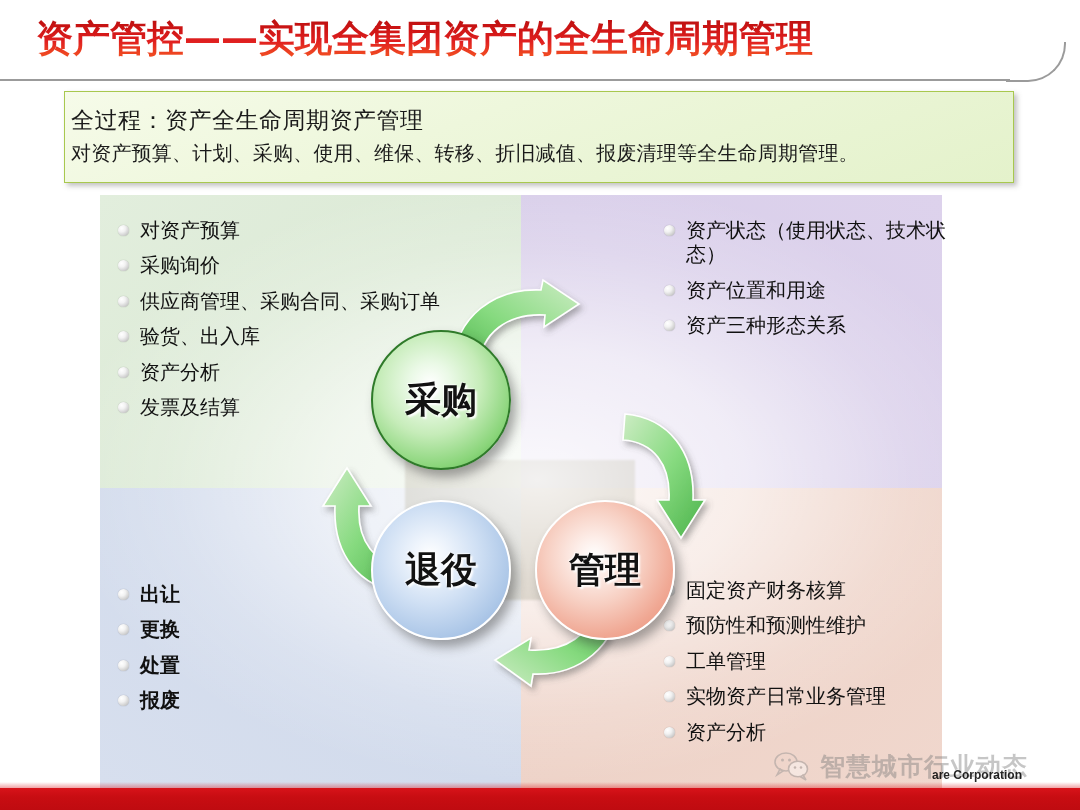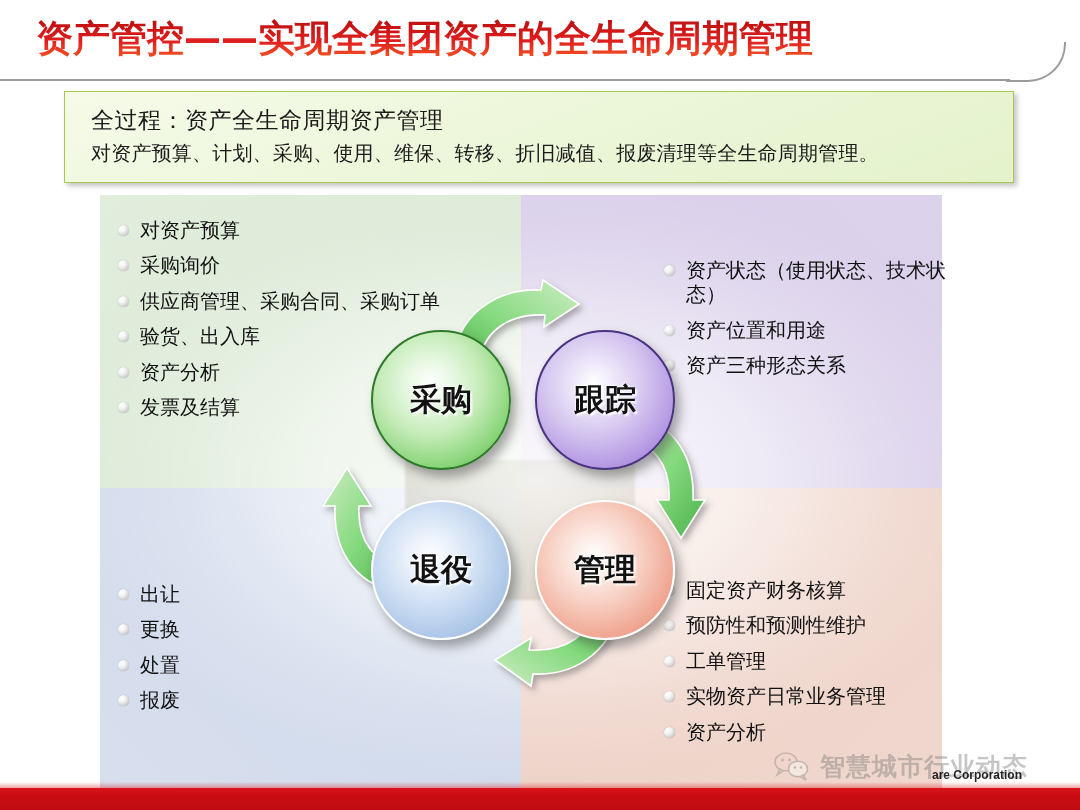--- a/index.html
+++ b/index.html
@@ -37,21 +37,21 @@
     border-bottom:2px solid #9b9b9b;
     transform:none;
   }
 
   
   #subtitle-box {
     position:absolute; left:64px; top:91px; width:950px; height:92px;
     background:linear-gradient(160deg,#f6fbe9 0%,#eef7dc 40%,#e4f2cb 100%);
     border:1px solid #a8c84e;
     box-shadow:3px 3px 5px rgba(120,120,120,0.45);
-    padding:14px 18px 0 26px;
+    padding:14px 18px 0 6px;
   }
   #subtitle-line1 {
     font-family:"DejaVu Serif","Liberation Serif",serif;
     font-size:23px; color:#1a1a1a; line-height:1.25;
     letter-spacing:0.5px;
   }
   #subtitle-line2 {
     font-family:"DejaVu Serif","Liberation Serif",serif;
     font-size:20px; color:#1a1a1a; line-height:1.35; margin-top:5px;
     letter-spacing:0.2px;
@@ -90,31 +90,31 @@
   }
   .bullet-item.wrap { white-space:normal; }
   .bullet-dot {
     flex:0 0 auto; width:11px; height:11px; border-radius:50%;
     margin:7px 11px 0 0;
     background:radial-gradient(circle at 33% 30%, #ffffff 0%, #f2f2f2 35%, #cfcfcf 70%, #a8a8a8 100%);
     box-shadow:0 0 1px rgba(0,0,0,0.35);
   }
   #list-tl { left:118px; top:218px; }
   #list-tr { left:664px; top:218px; width:300px; }
-  #list-tr .bullet-item.wrap { white-space:normal;margin-top:40px; }
-  #list-bl { left:118px; top:582px; }
+  #list-tr .bullet-item.wrap { white-space:normal; }
+  #list-bl { left:118px; top:582px;font-weight:bold; }
   #list-br { left:664px; top:578px; }
 
   
   #cycle { position:absolute; left:355px; top:300px; width:360px; height:390px; }
   .sphere {
     position:absolute; width:140px; height:140px; border-radius:50%;
     display:flex; align-items:center; justify-content:center;
     font-family:Liberation Serif, serif;
-    font-size:31px; font-weight:bold; color:#121212;
+    font-size:36px; font-weight:bold; color:#121212;
     text-shadow:2px 2px 2px rgba(255,255,255,0.95), -1px -1px 1px rgba(255,255,255,0.7);
     box-shadow:5px 7px 11px rgba(60,60,60,0.45);
   }
   #sphere-caigou {
     left:16px; top:30px;
     background:radial-gradient(circle at 42% 38%, #ffffff 0%, #eaf9e6 18%, #c6ecb9 44%, #8ad57a 72%, #4fae43 96%, #2f7a2a 100%);
     border:2px solid #2f7a2a;
   }
   #sphere-genzong {
     left:180px; top:30px;
@@ -325,23 +325,20 @@
       <filter id="shD" x="-40%" y="-40%" width="200%" height="200%">
         <feDropShadow dx="3" dy="4" stdDeviation="3" flood-color="#555" flood-opacity="0.45"></feDropShadow>
       </filter>
     </defs>
     <path d="M92,184 C48,180 22,146 24,98 L12,98 L36,60 L60,98 L48,98 C46,134 64,156 94,158 Z" fill="url(#gD)" stroke="#ffffff" stroke-width="1.6" filter="url(#shD)"></path>
   </svg>
 
   <div class="sphere" id="sphere-caigou">
     <span>采购</span>
   </div>
-  <div class="sphere" id="sphere-genzong">
-    <span>跟踪</span>
-  </div>
   <div class="sphere" id="sphere-guanli">
     <span>管理</span>
   </div>
   <div class="sphere" id="sphere-tuiyi">
     <span>退役</span>
   </div>
 </div>
 
 <div id="watermark">
   <svg id="wechat-icon" width="40" height="30" viewBox="0 0 40 30">

